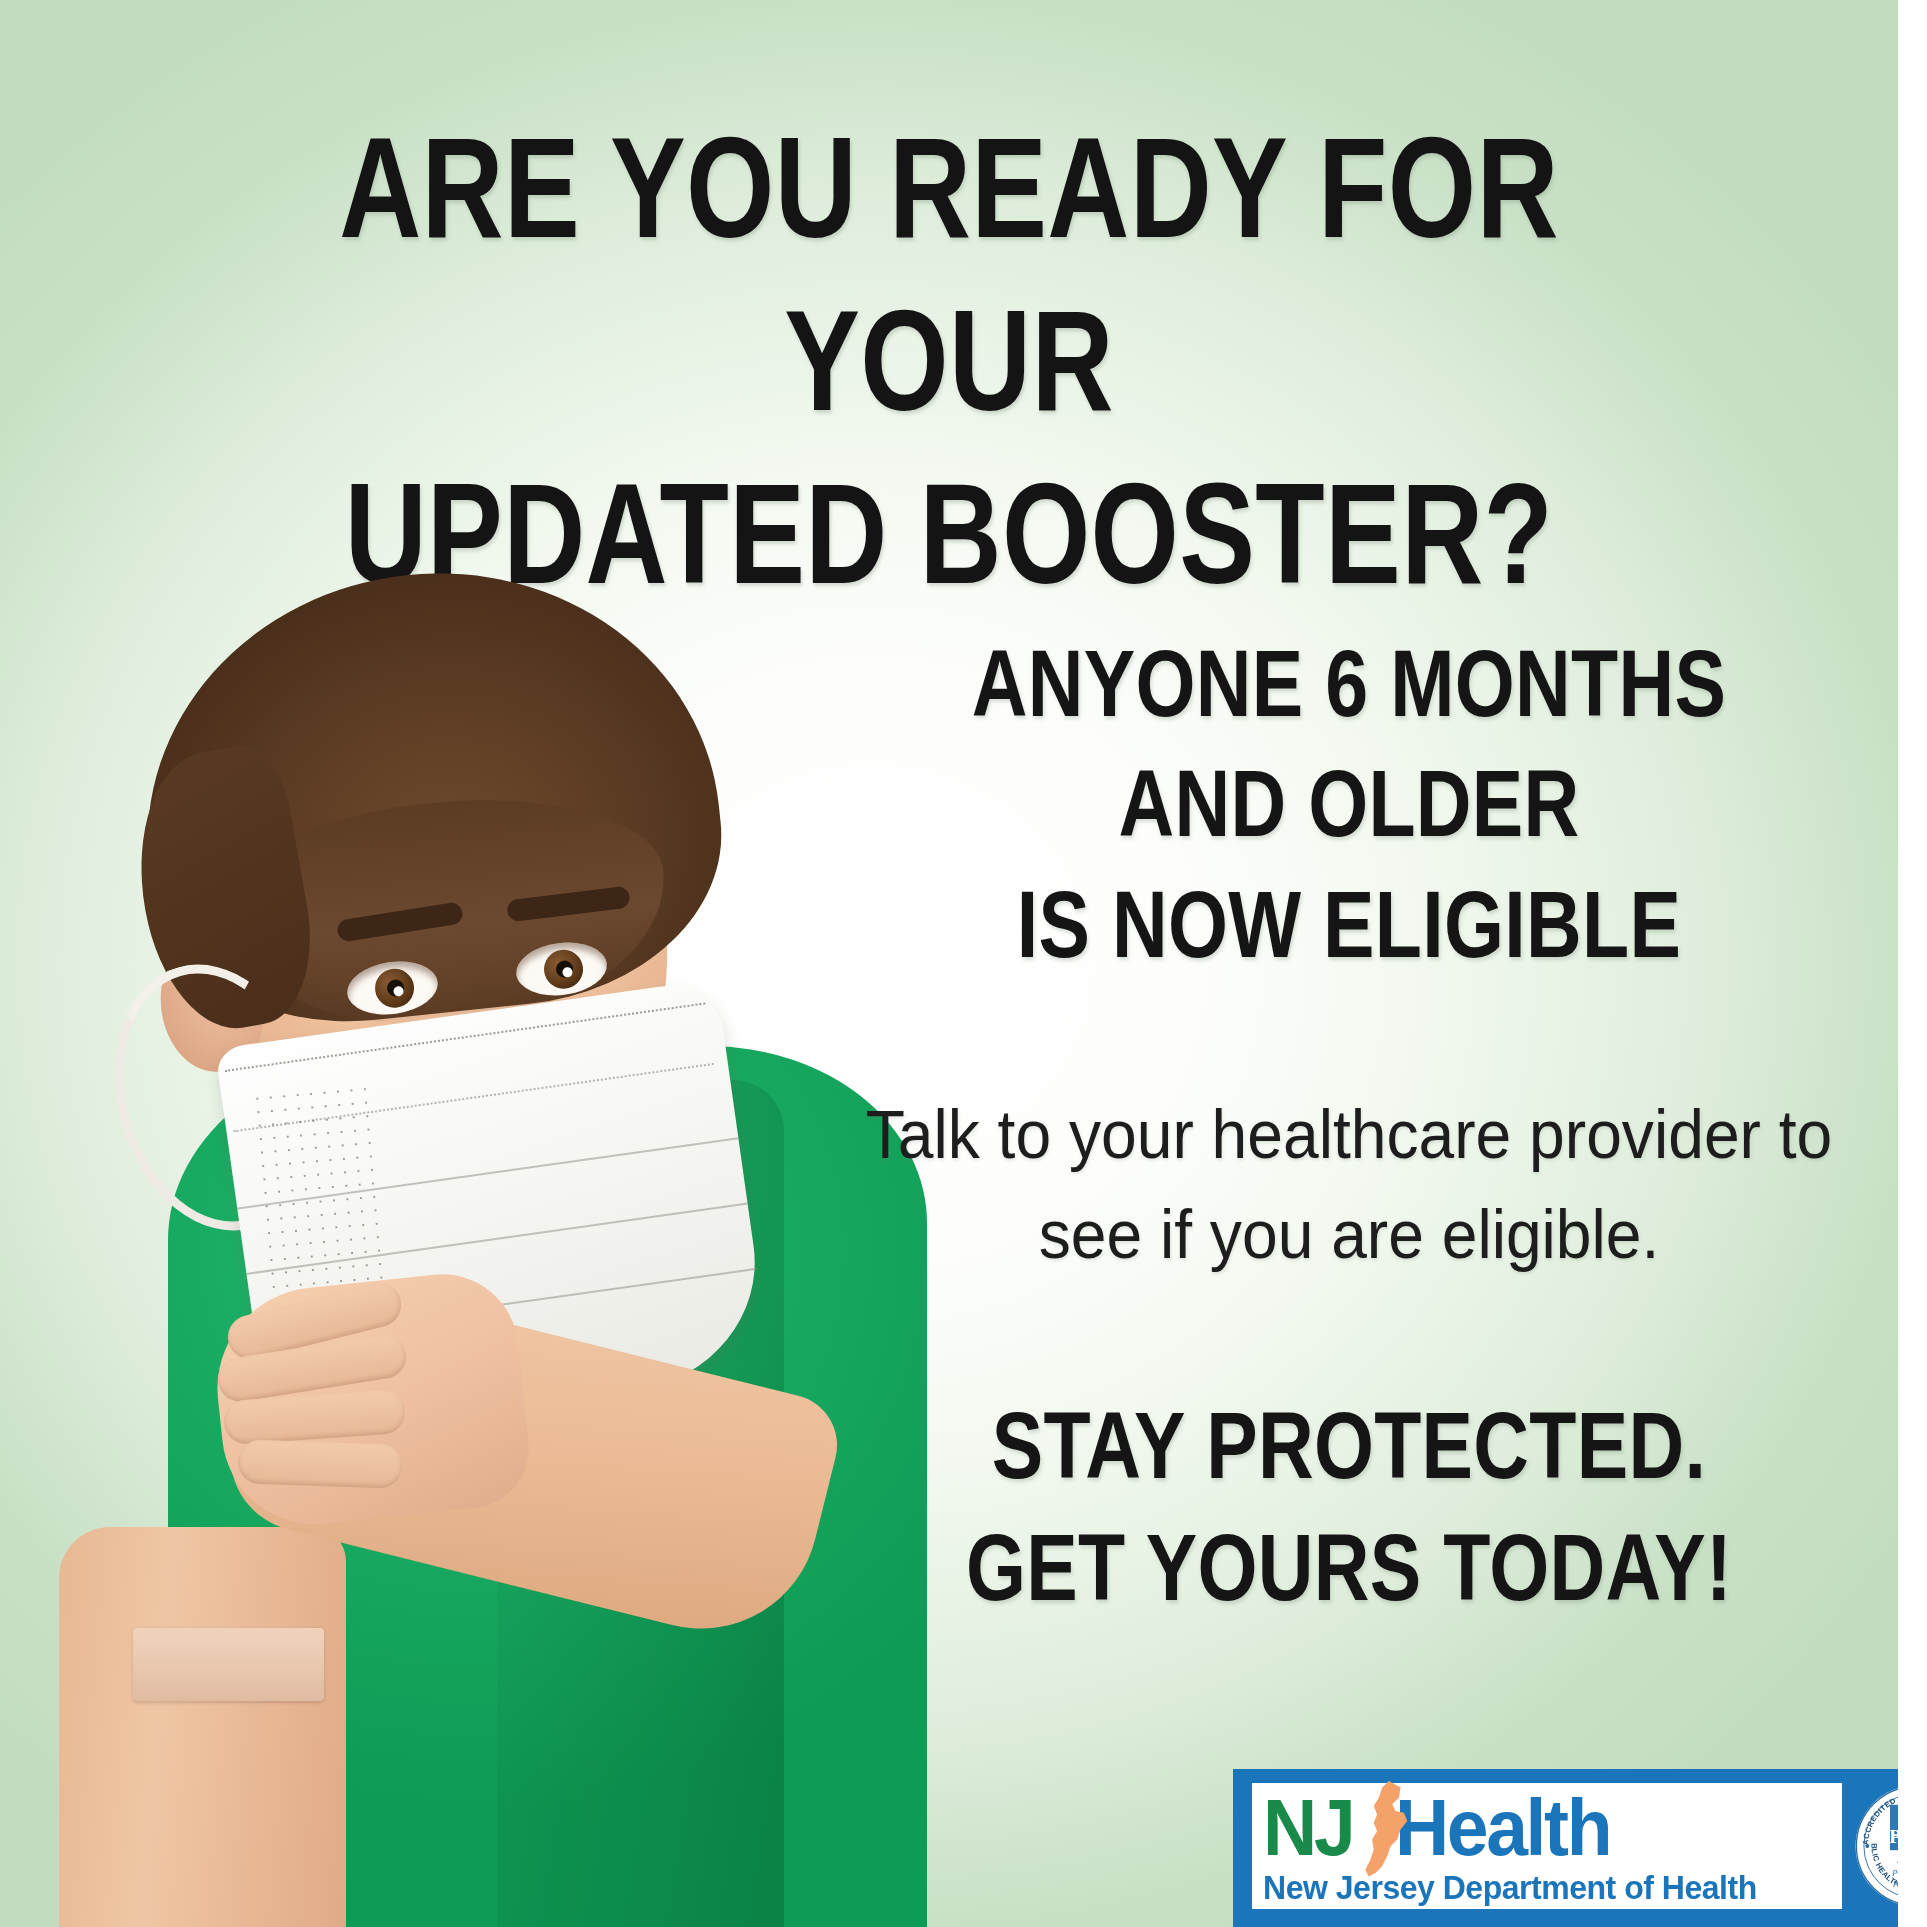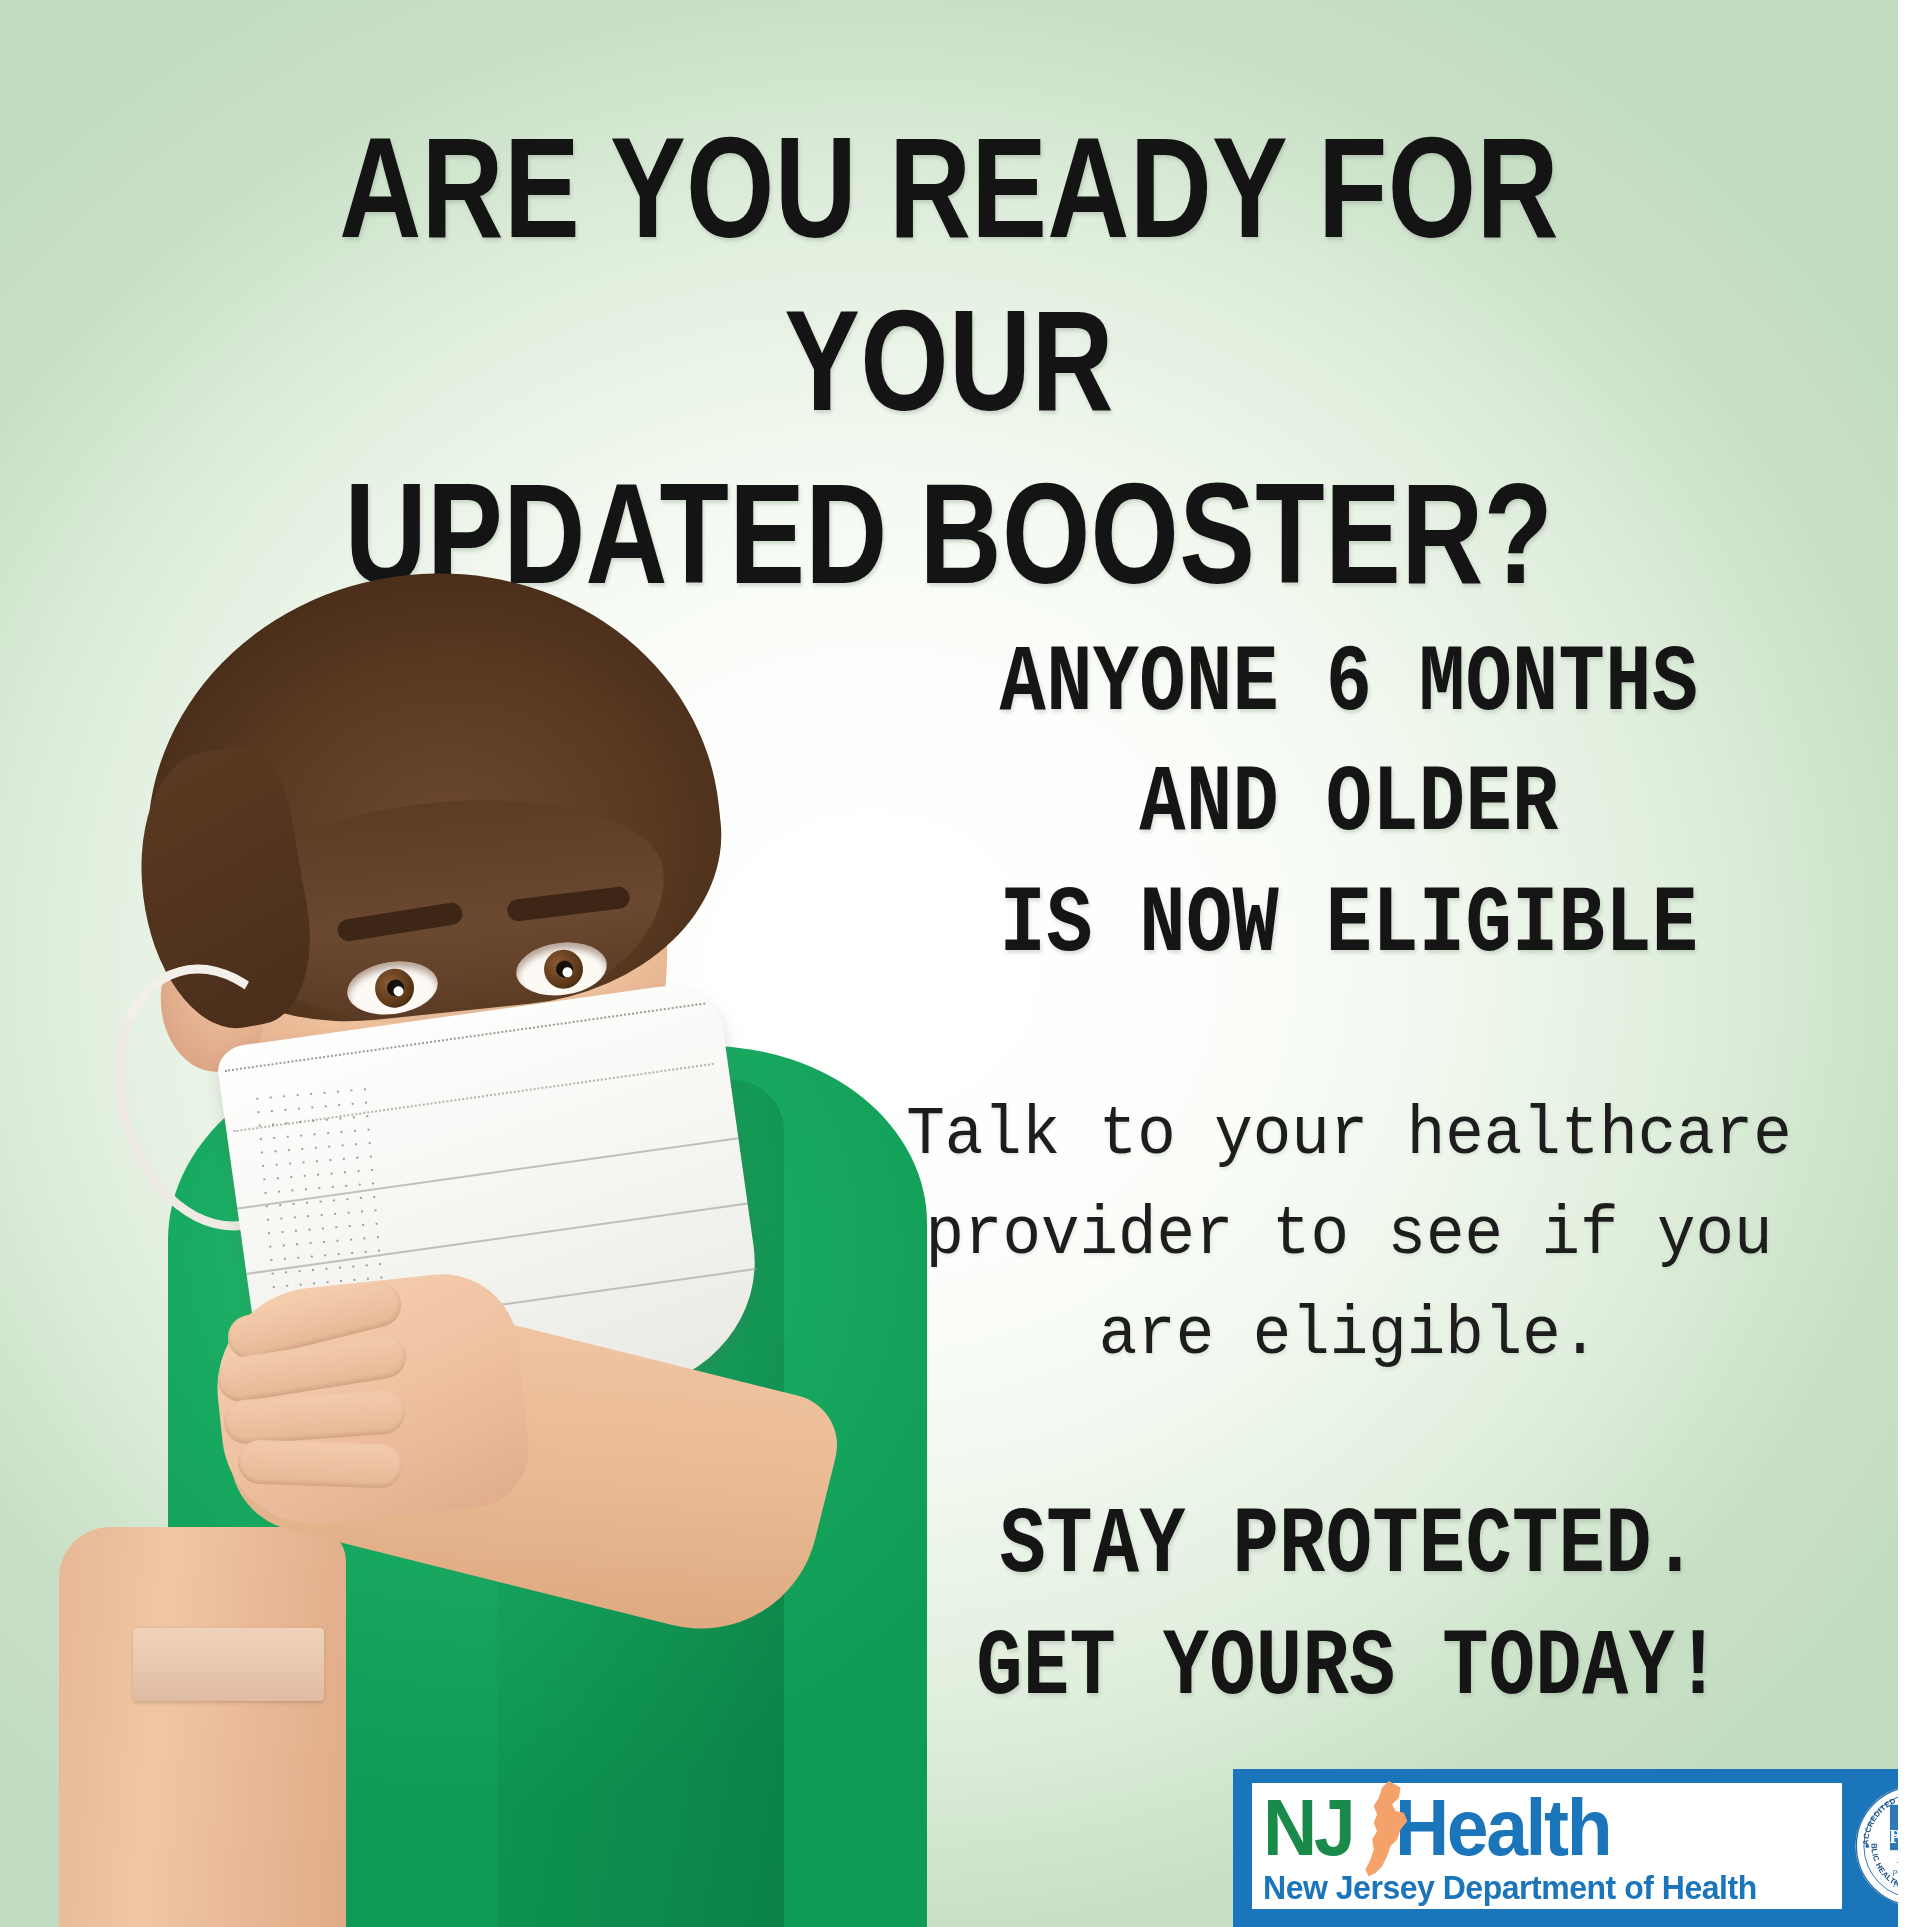--- a/index.html
+++ b/index.html
@@ -45,21 +45,20 @@
   }
 
   
   .right-col {
     position: absolute;
     left: 826px;
     top: 624px;
     width: 1046px;
     text-align: center;
     color: #151515;
-    font-family: Liberation Mono, monospace;
   }
 
   .elig {
     font-weight: 700;
     font-size: 94px;
     line-height: 1.28;
     letter-spacing: 0.4px;
     transform: scaleX(0.82);
     transform-origin: 50% 0;
     white-space: pre-line;

